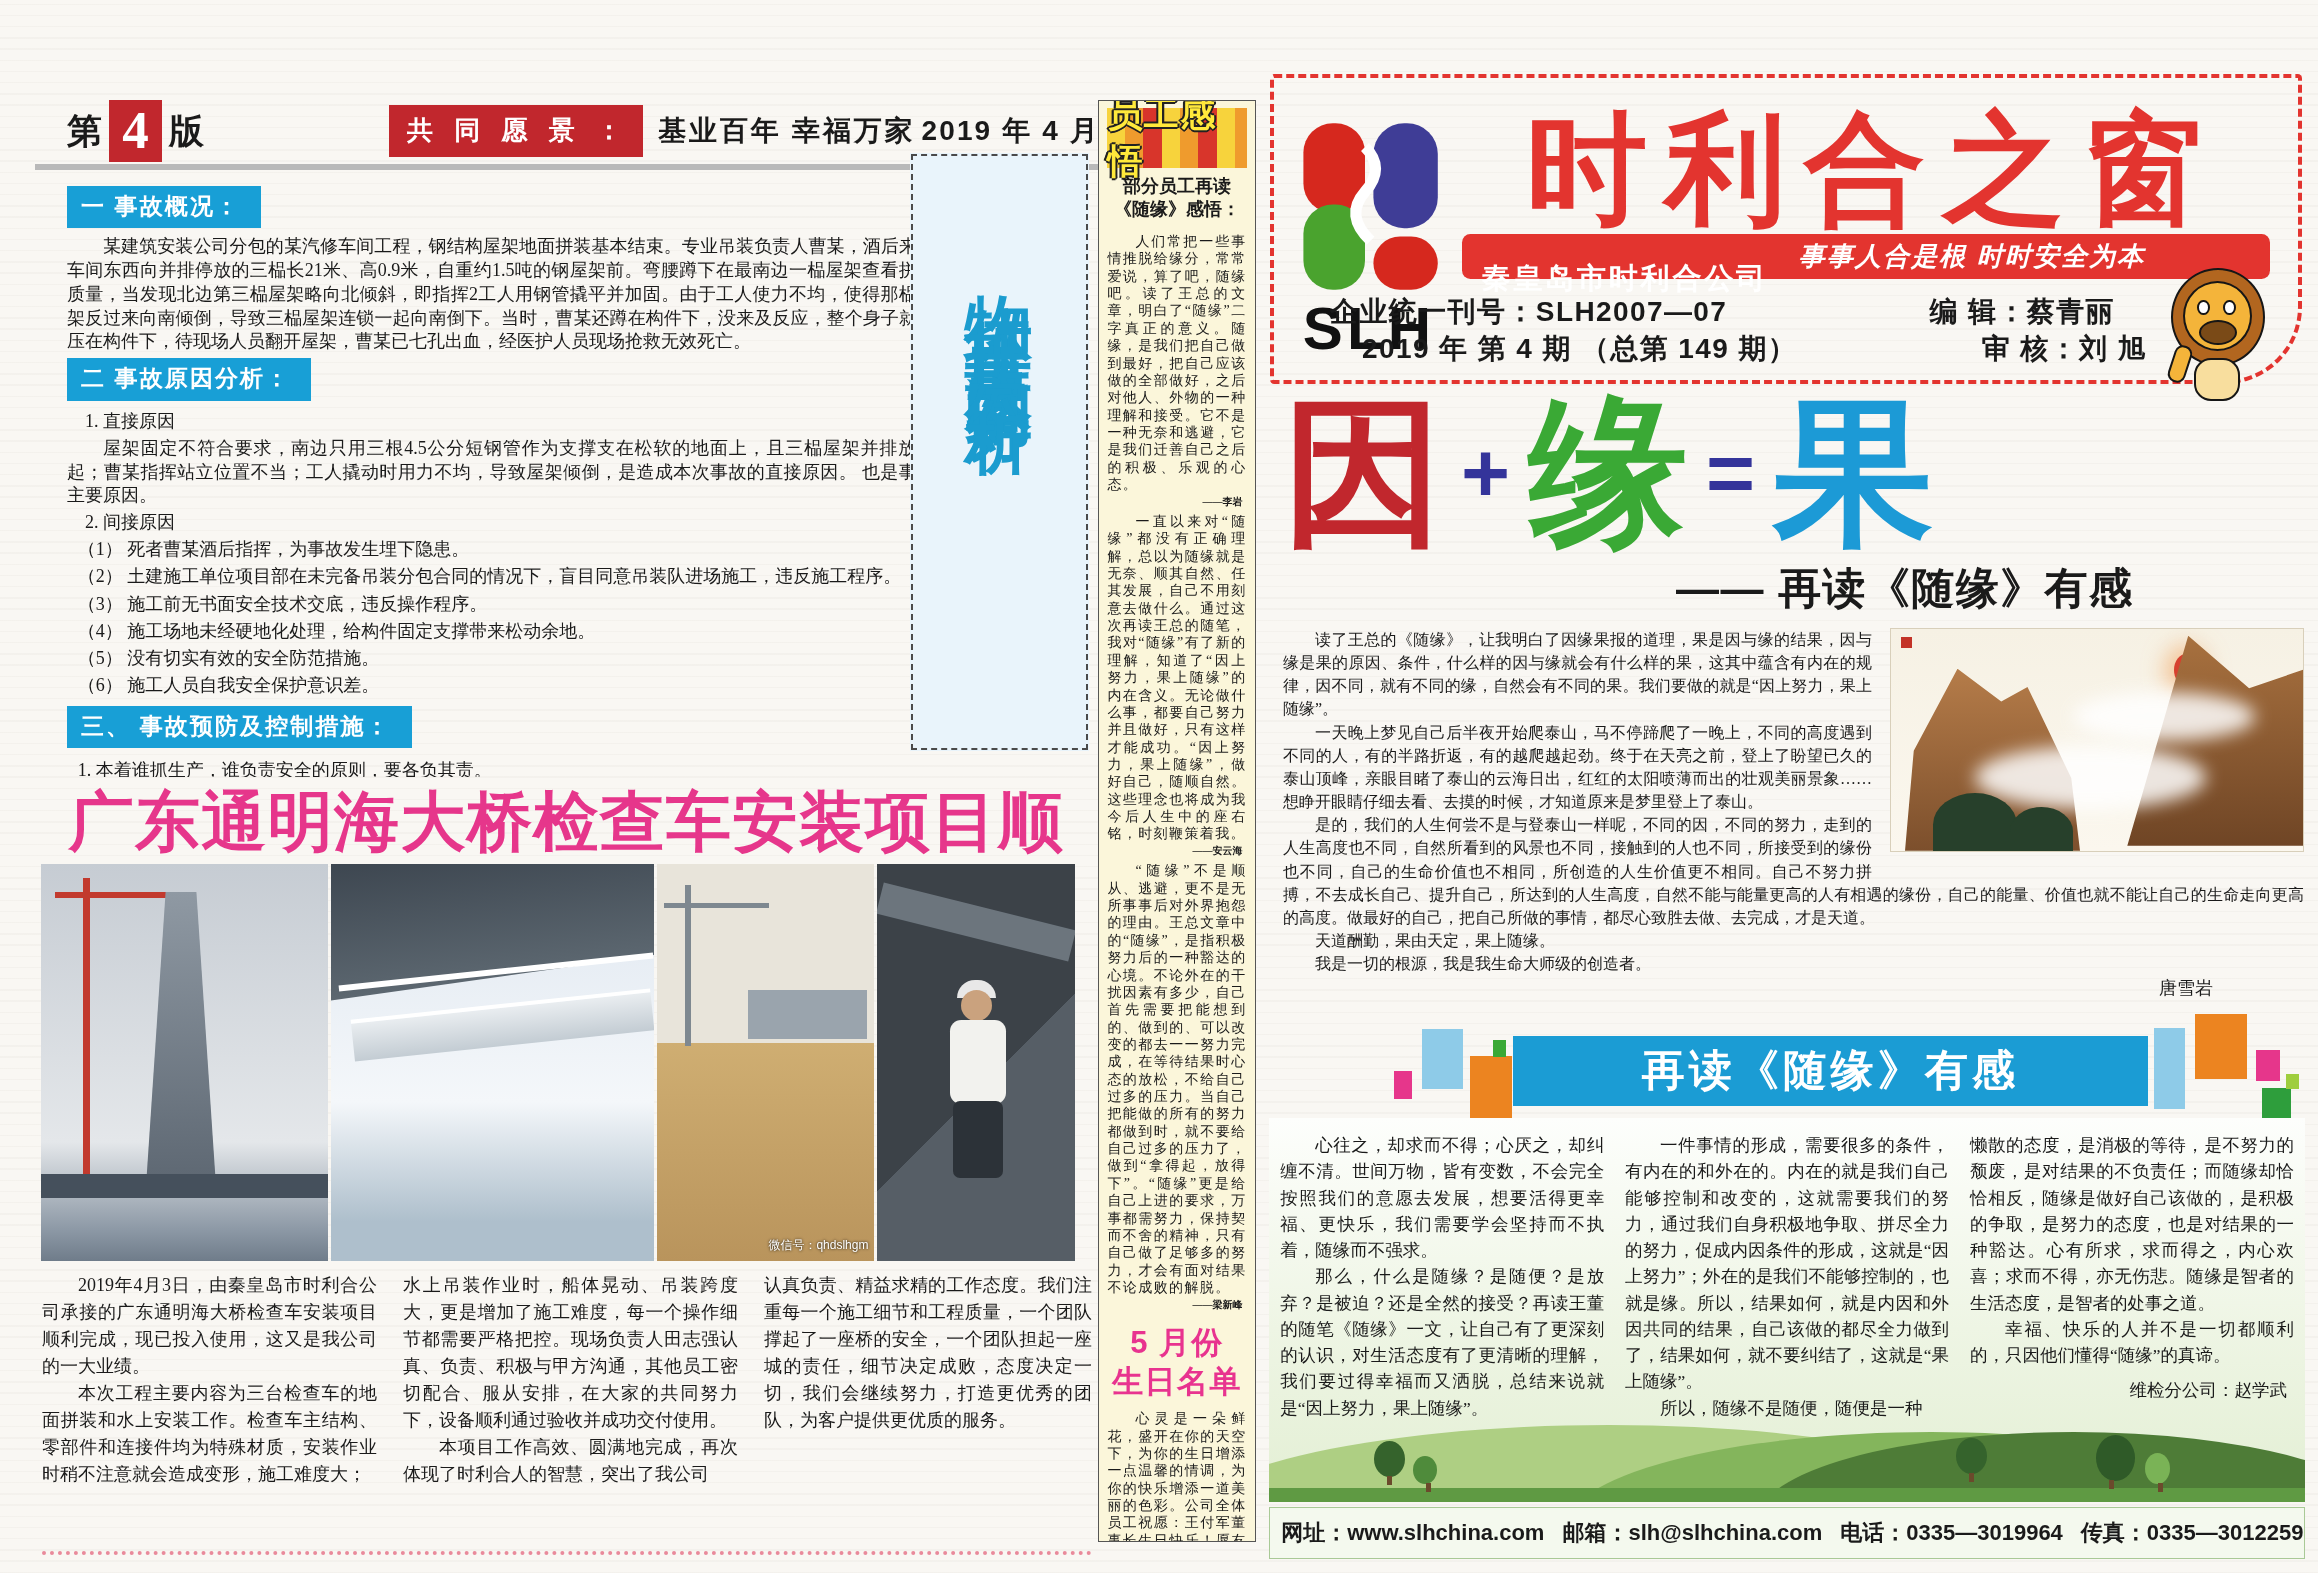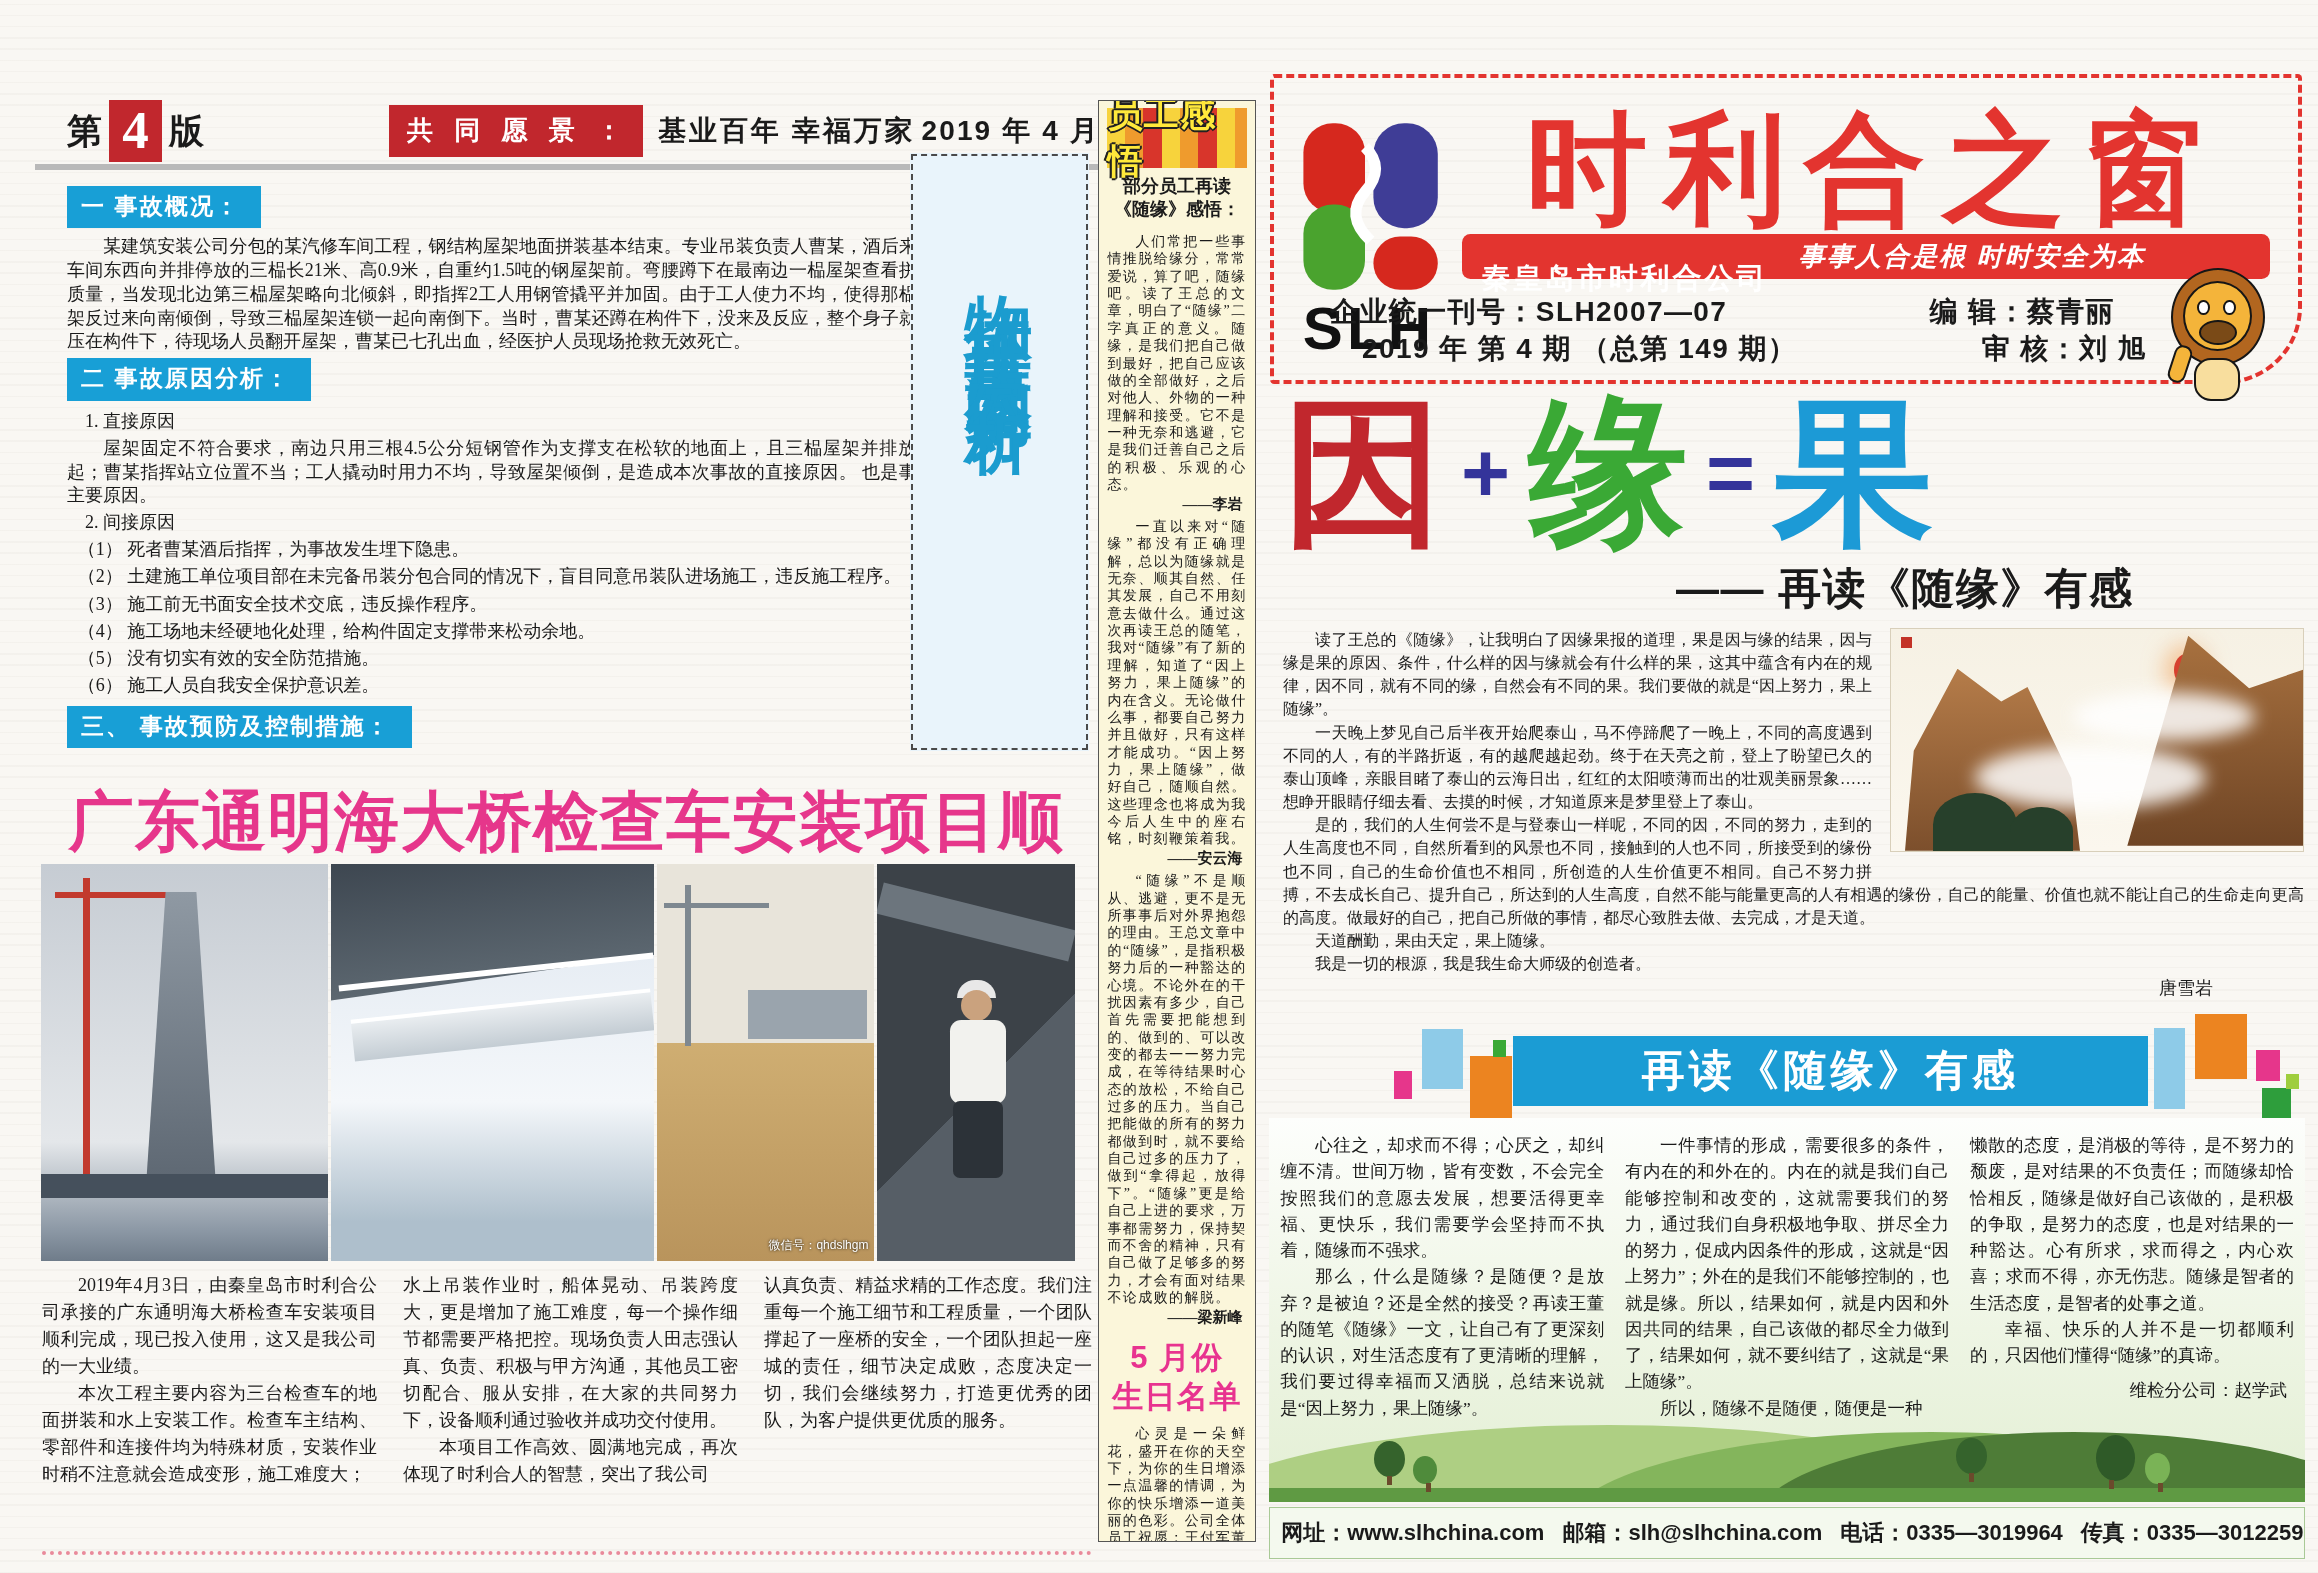--- a/index.html
+++ b/index.html
@@ -33,21 +33,21 @@
 
   
   #vbox { left:911px; top:154px; width:177px; height:596px; background:#e9f4fb; border:2.1px dashed #4a4a4a; outline:1.4px solid #e9f4fb; display:flex; align-items:center; justify-content:center; }
   #vbox .vt { writing-mode:vertical-rl; height:421px; font-family:"Liberation Sans",sans-serif; font-weight:bold; font-size:67px; color:#1b9ccf; letter-spacing:12.6px; line-height:1.12; }
 
   
   #staff { left:1098px; top:100px; width:158px; height:1442px; background:#fbf6da; border:1.4px solid #555; padding:7px 8.4px; overflow:hidden; }
   #staff .badge { height:60px; background:repeating-linear-gradient(90deg,#f7d33c 0 18px,#ef9b2d 18px 36px,#d8352b 36px 55px); display:flex; align-items:center; justify-content:center; font-family:"Liberation Sans",sans-serif; font-weight:bold; font-size:35px; letter-spacing:1.4px; color:#ffe93b; text-shadow:-2.1px 0 #222,2.1px 0 #222,0 -2.1px #222,0 2.1px #222,1.4px 1.4px #222,-1.4px -1.4px #222; }
   #staff .subt { font-family:"Liberation Sans",sans-serif; font-weight:bold; font-size:18px; text-align:center; margin:7px 0 13px 0; line-height:1.25; }
   #staff p.body { font-size:14px; line-height:1.24; letter-spacing:1.4px; text-align:justify; text-indent:2em; }
-  #staff p.auth { font-size:15px; font-weight:bold; text-align:right; margin:1.4px 4.2px 4.2px 0; }
+  #staff p.auth { font-size:10px; font-weight:bold; text-align:right; margin:1.4px 4.2px 4.2px 0; }
   #staff .btitle { font-family:"Liberation Sans",sans-serif; font-weight:bold; font-size:31px; color:#e8338f; text-align:center; line-height:1.25; margin:12.6px 0 8.4px 0; letter-spacing:1.4px; }
 
   
   #pink-head { left:39px; top:778px; width:1055px; text-align:center; font-family:"Liberation Sans",sans-serif; font-weight:900; font-size:65px; color:#e6368b; letter-spacing:1.4px; }
   #photos { left:41px; top:864px; width:1052px; height:397px; display:flex; gap:3px; }
   .photo { position:relative; height:100%; overflow:hidden; }
   #ph1 { width:287px; background:linear-gradient(#c6ccd3,#e4e7ea 70%,#8d99a6 92%,#6f7c8a); }
   #ph1 .tower { position:absolute; left:105px; top:28px; width:70px; height:294px; background:linear-gradient(#8f99a3,#5d6772); clip-path:polygon(28% 0,72% 0,100% 100%,0 100%); }
   #ph1 .crane { position:absolute; left:42px; top:14px; width:7px; height:301px; background:#c23a2e; }
   #ph1 .jib { position:absolute; left:14px; top:28px; width:133px; height:6.3px; background:#c23a2e; }
@@ -164,20 +164,21 @@
     <p class="sub">1. 直接原因</p>
     <p class="ind">屋架固定不符合要求，南边只用三根4.5公分短钢管作为支撑支在松软的地面上，且三榀屋架并排放一起；曹某指挥站立位置不当；工人撬动时用力不均，导致屋架倾倒，是造成本次事故的直接原因。 也是事故主要原因。</p>
     <p class="sub">2. 间接原因</p>
     <p class="item">（1） 死者曹某酒后指挥，为事故发生埋下隐患。</p>
     <p class="item">（2） 土建施工单位项目部在未完备吊装分包合同的情况下，盲目同意吊装队进场施工，违反施工程序。</p>
     <p class="item">（3） 施工前无书面安全技术交底，违反操作程序。</p>
     <p class="item">（4） 施工场地未经硬地化处理，给构件固定支撑带来松动余地。</p>
     <p class="item">（5） 没有切实有效的安全防范措施。</p>
     <p class="item">（6） 施工人员自我安全保护意识差。</p>
     <div class="sec-h">三、 事故预防及控制措施：</div>
+    <p class="item">1. 本着谁抓生产，谁负责安全的原则，要各负其责。</p>
     
     
     
     
   </div>
 
   <div class="abs" id="vbox">
     <div class="vt">物体打击事故案例分析</div>
   </div>
 

